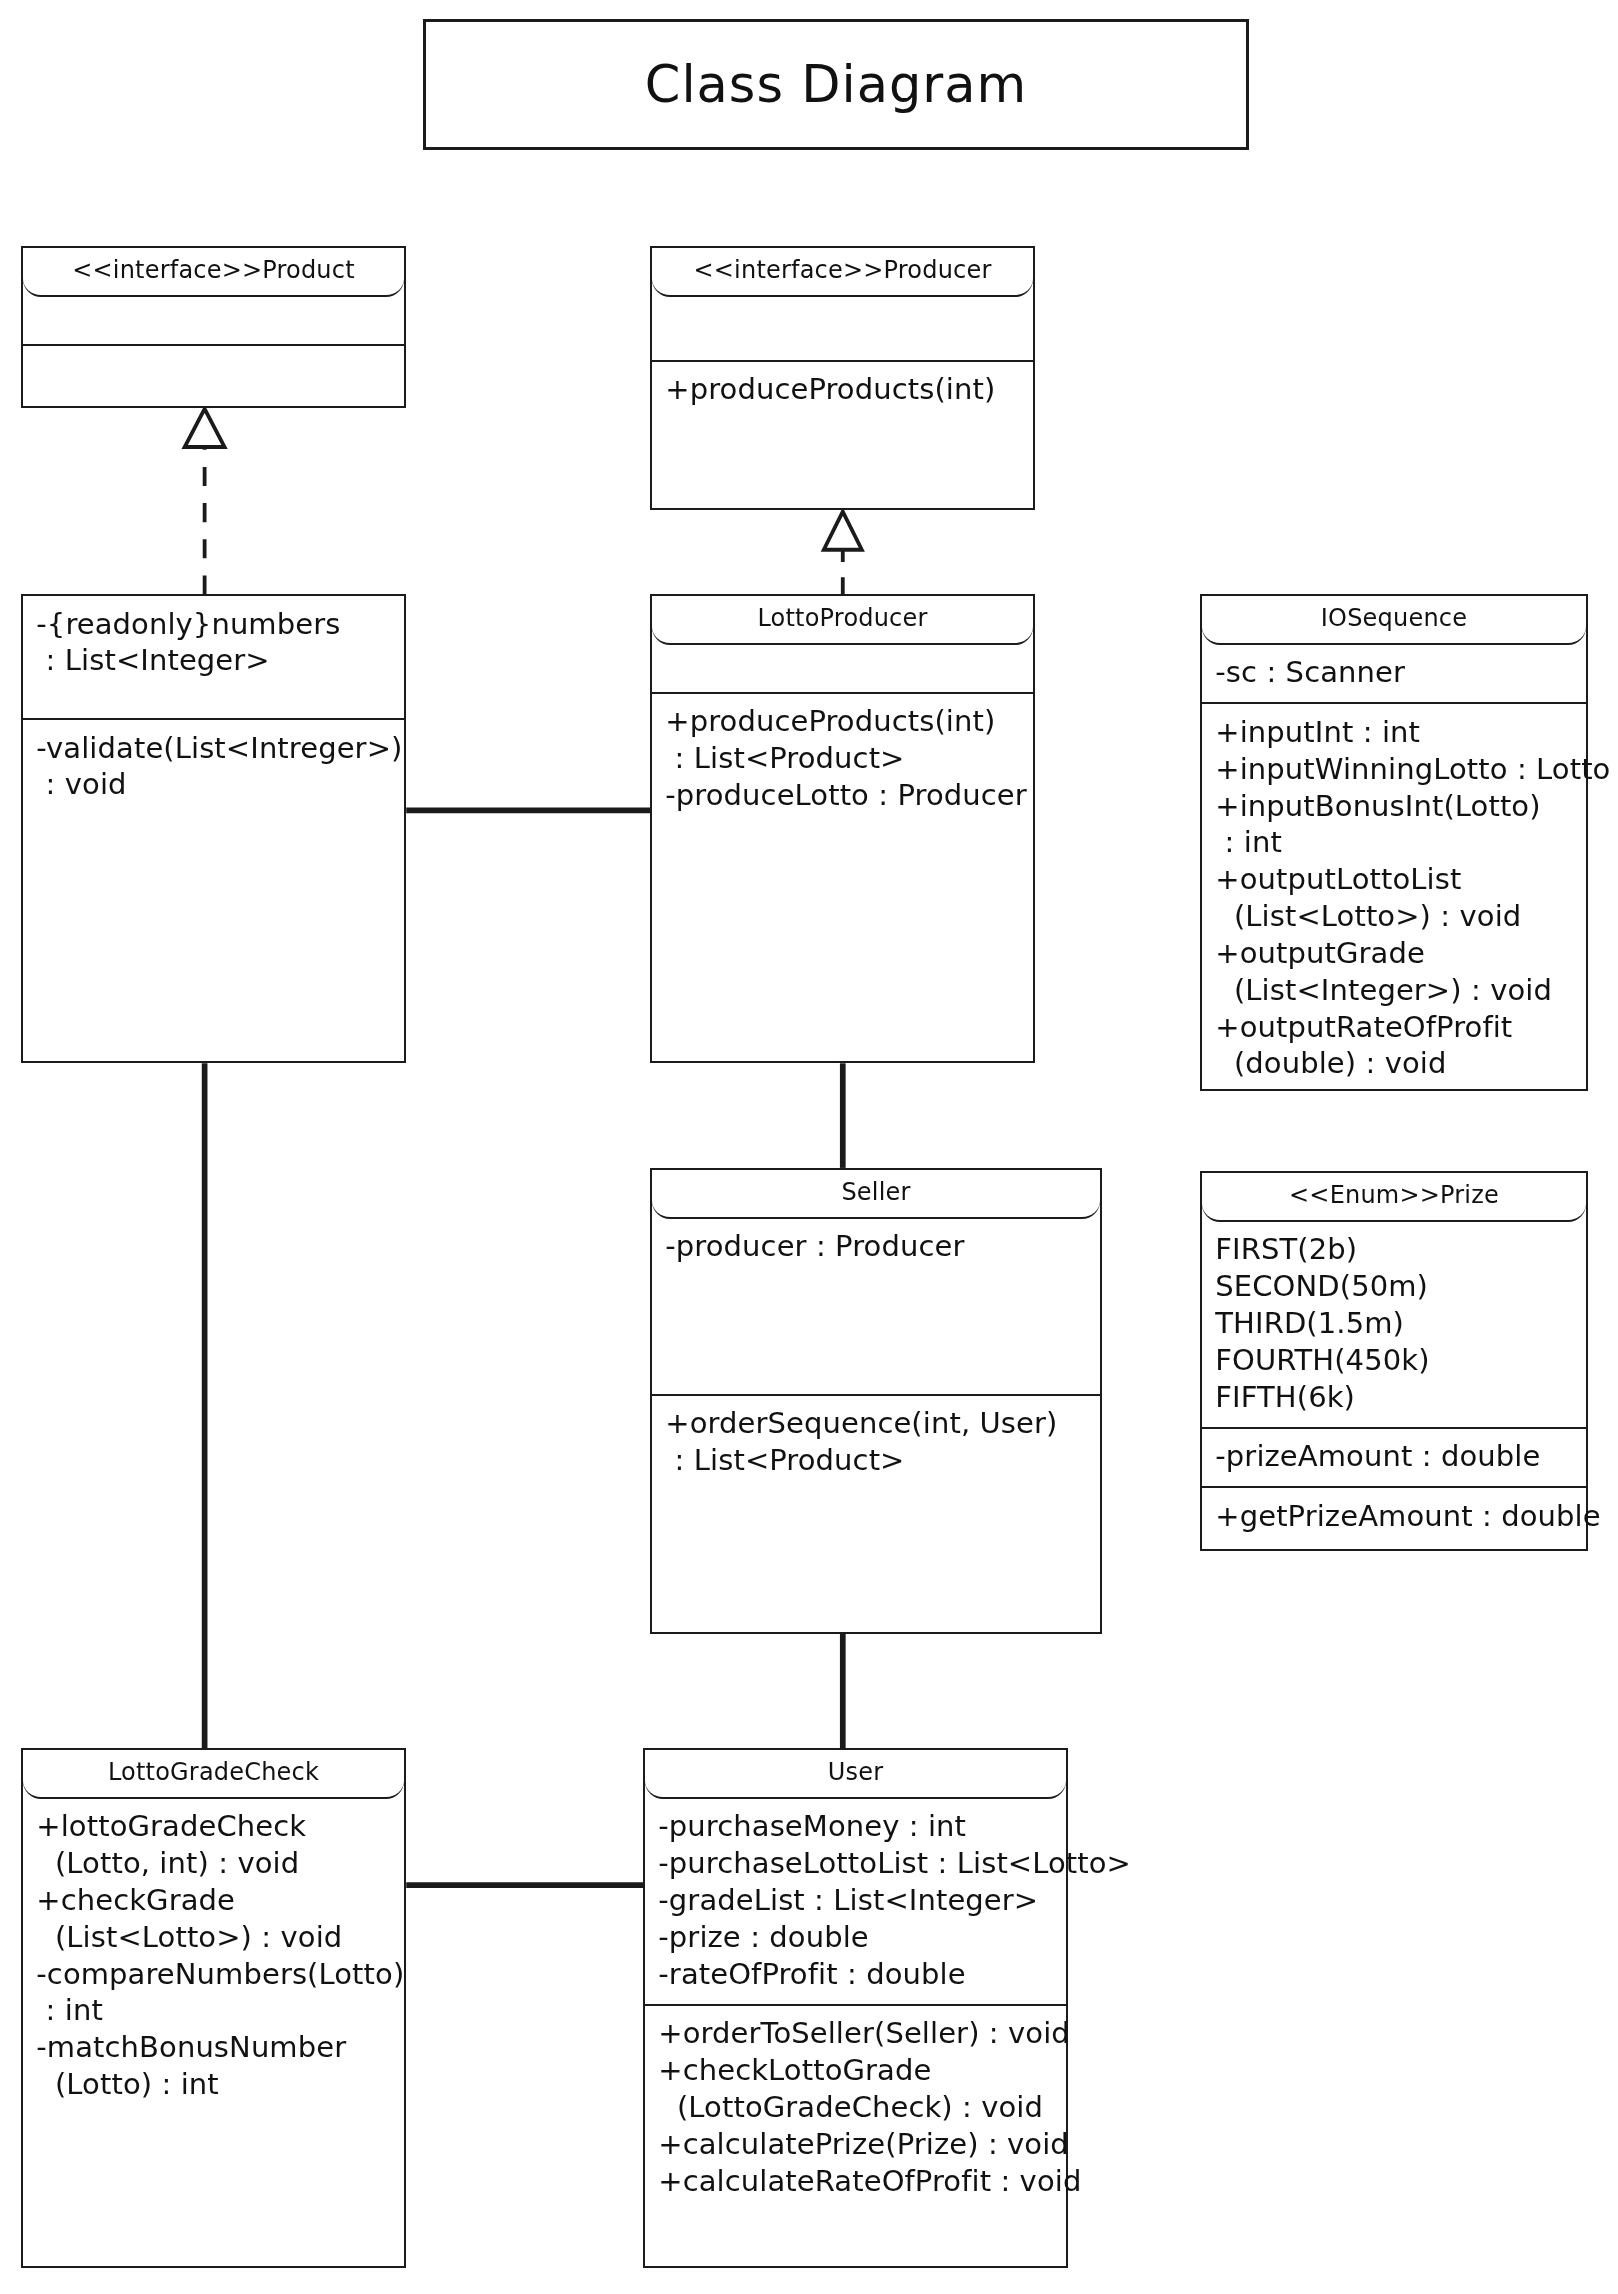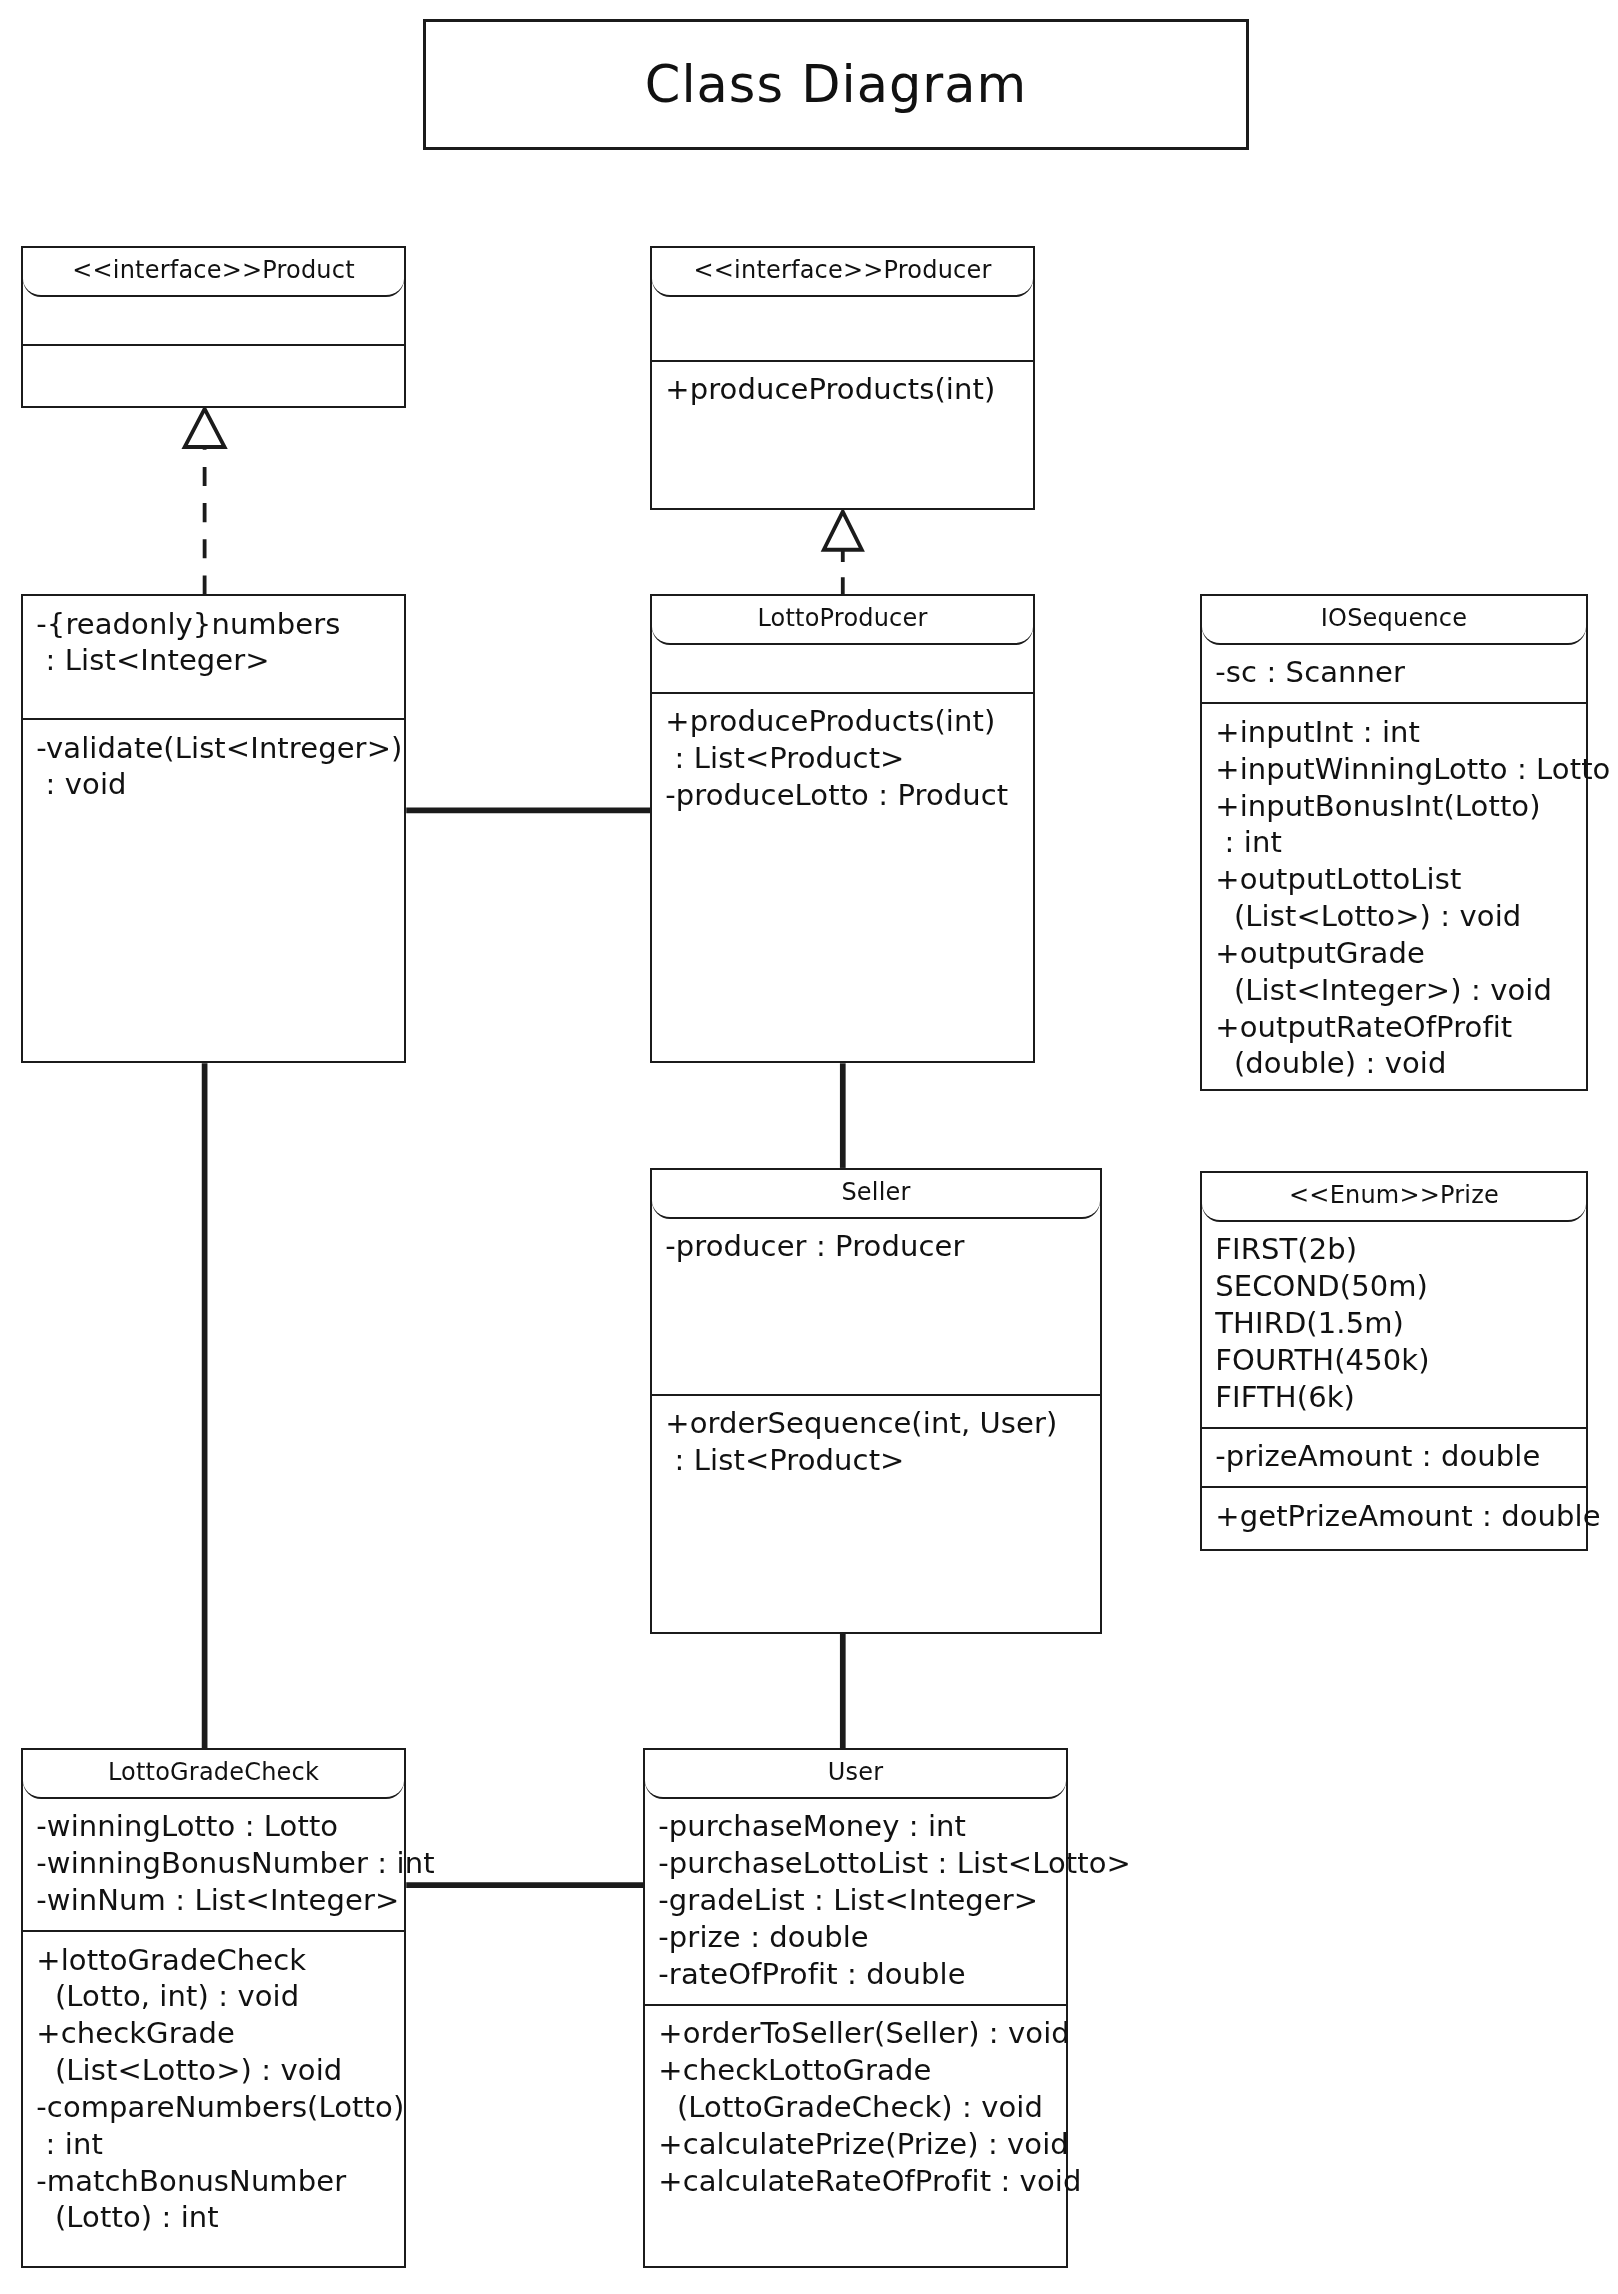--- a/index.html
+++ b/index.html
@@ -134,21 +134,21 @@
       <div class="uml-line"> : void</div>
     </div>
   </div>
 
   <div class="uml-box" style="left:650px; top:594px; width:385px; height:469px;">
     <div class="uml-compartment uml-title">LottoProducer</div>
     <div class="uml-compartment compartment-empty" style="height:49px;"></div>
     <div class="uml-compartment last">
       <div class="uml-line">+produceProducts(int)</div>
       <div class="uml-line"> : List&lt;Product&gt;</div>
-      <div class="uml-line">-produceLotto : Product</div>
+      <div class="uml-line">-produceLotto : Producer</div>
     </div>
   </div>
 
   <div class="uml-box" style="left:1200px; top:594px; width:388px; height:497px;">
     <div class="uml-compartment uml-title">IOSequence</div>
     <div class="uml-compartment">
       <div class="uml-line">-sc : Scanner</div>
     </div>
     <div class="uml-compartment last">
       <div class="uml-line">+inputInt : int</div>
@@ -187,25 +187,20 @@
     <div class="uml-compartment">
       <div class="uml-line">-prizeAmount : double</div>
     </div>
     <div class="uml-compartment last">
       <div class="uml-line">+getPrizeAmount : double</div>
     </div>
   </div>
 
   <div class="uml-box" style="left:21px; top:1748px; width:385px; height:520px;">
     <div class="uml-compartment uml-title">LottoGradeCheck</div>
-    <div class="uml-compartment">
-      <div class="uml-line">-winningLotto : Lotto</div>
-      <div class="uml-line">-winningBonusNumber : int</div>
-      <div class="uml-line">-winNum : List&lt;Integer&gt;</div>
-    </div>
     <div class="uml-compartment last">
       <div class="uml-line">+lottoGradeCheck</div>
       <div class="uml-line">  (Lotto, int) : void</div>
       <div class="uml-line">+checkGrade</div>
       <div class="uml-line">  (List&lt;Lotto&gt;) : void</div>
       <div class="uml-line">-compareNumbers(Lotto)</div>
       <div class="uml-line"> : int</div>
       <div class="uml-line">-matchBonusNumber</div>
       <div class="uml-line">  (Lotto) : int</div>
     </div>

